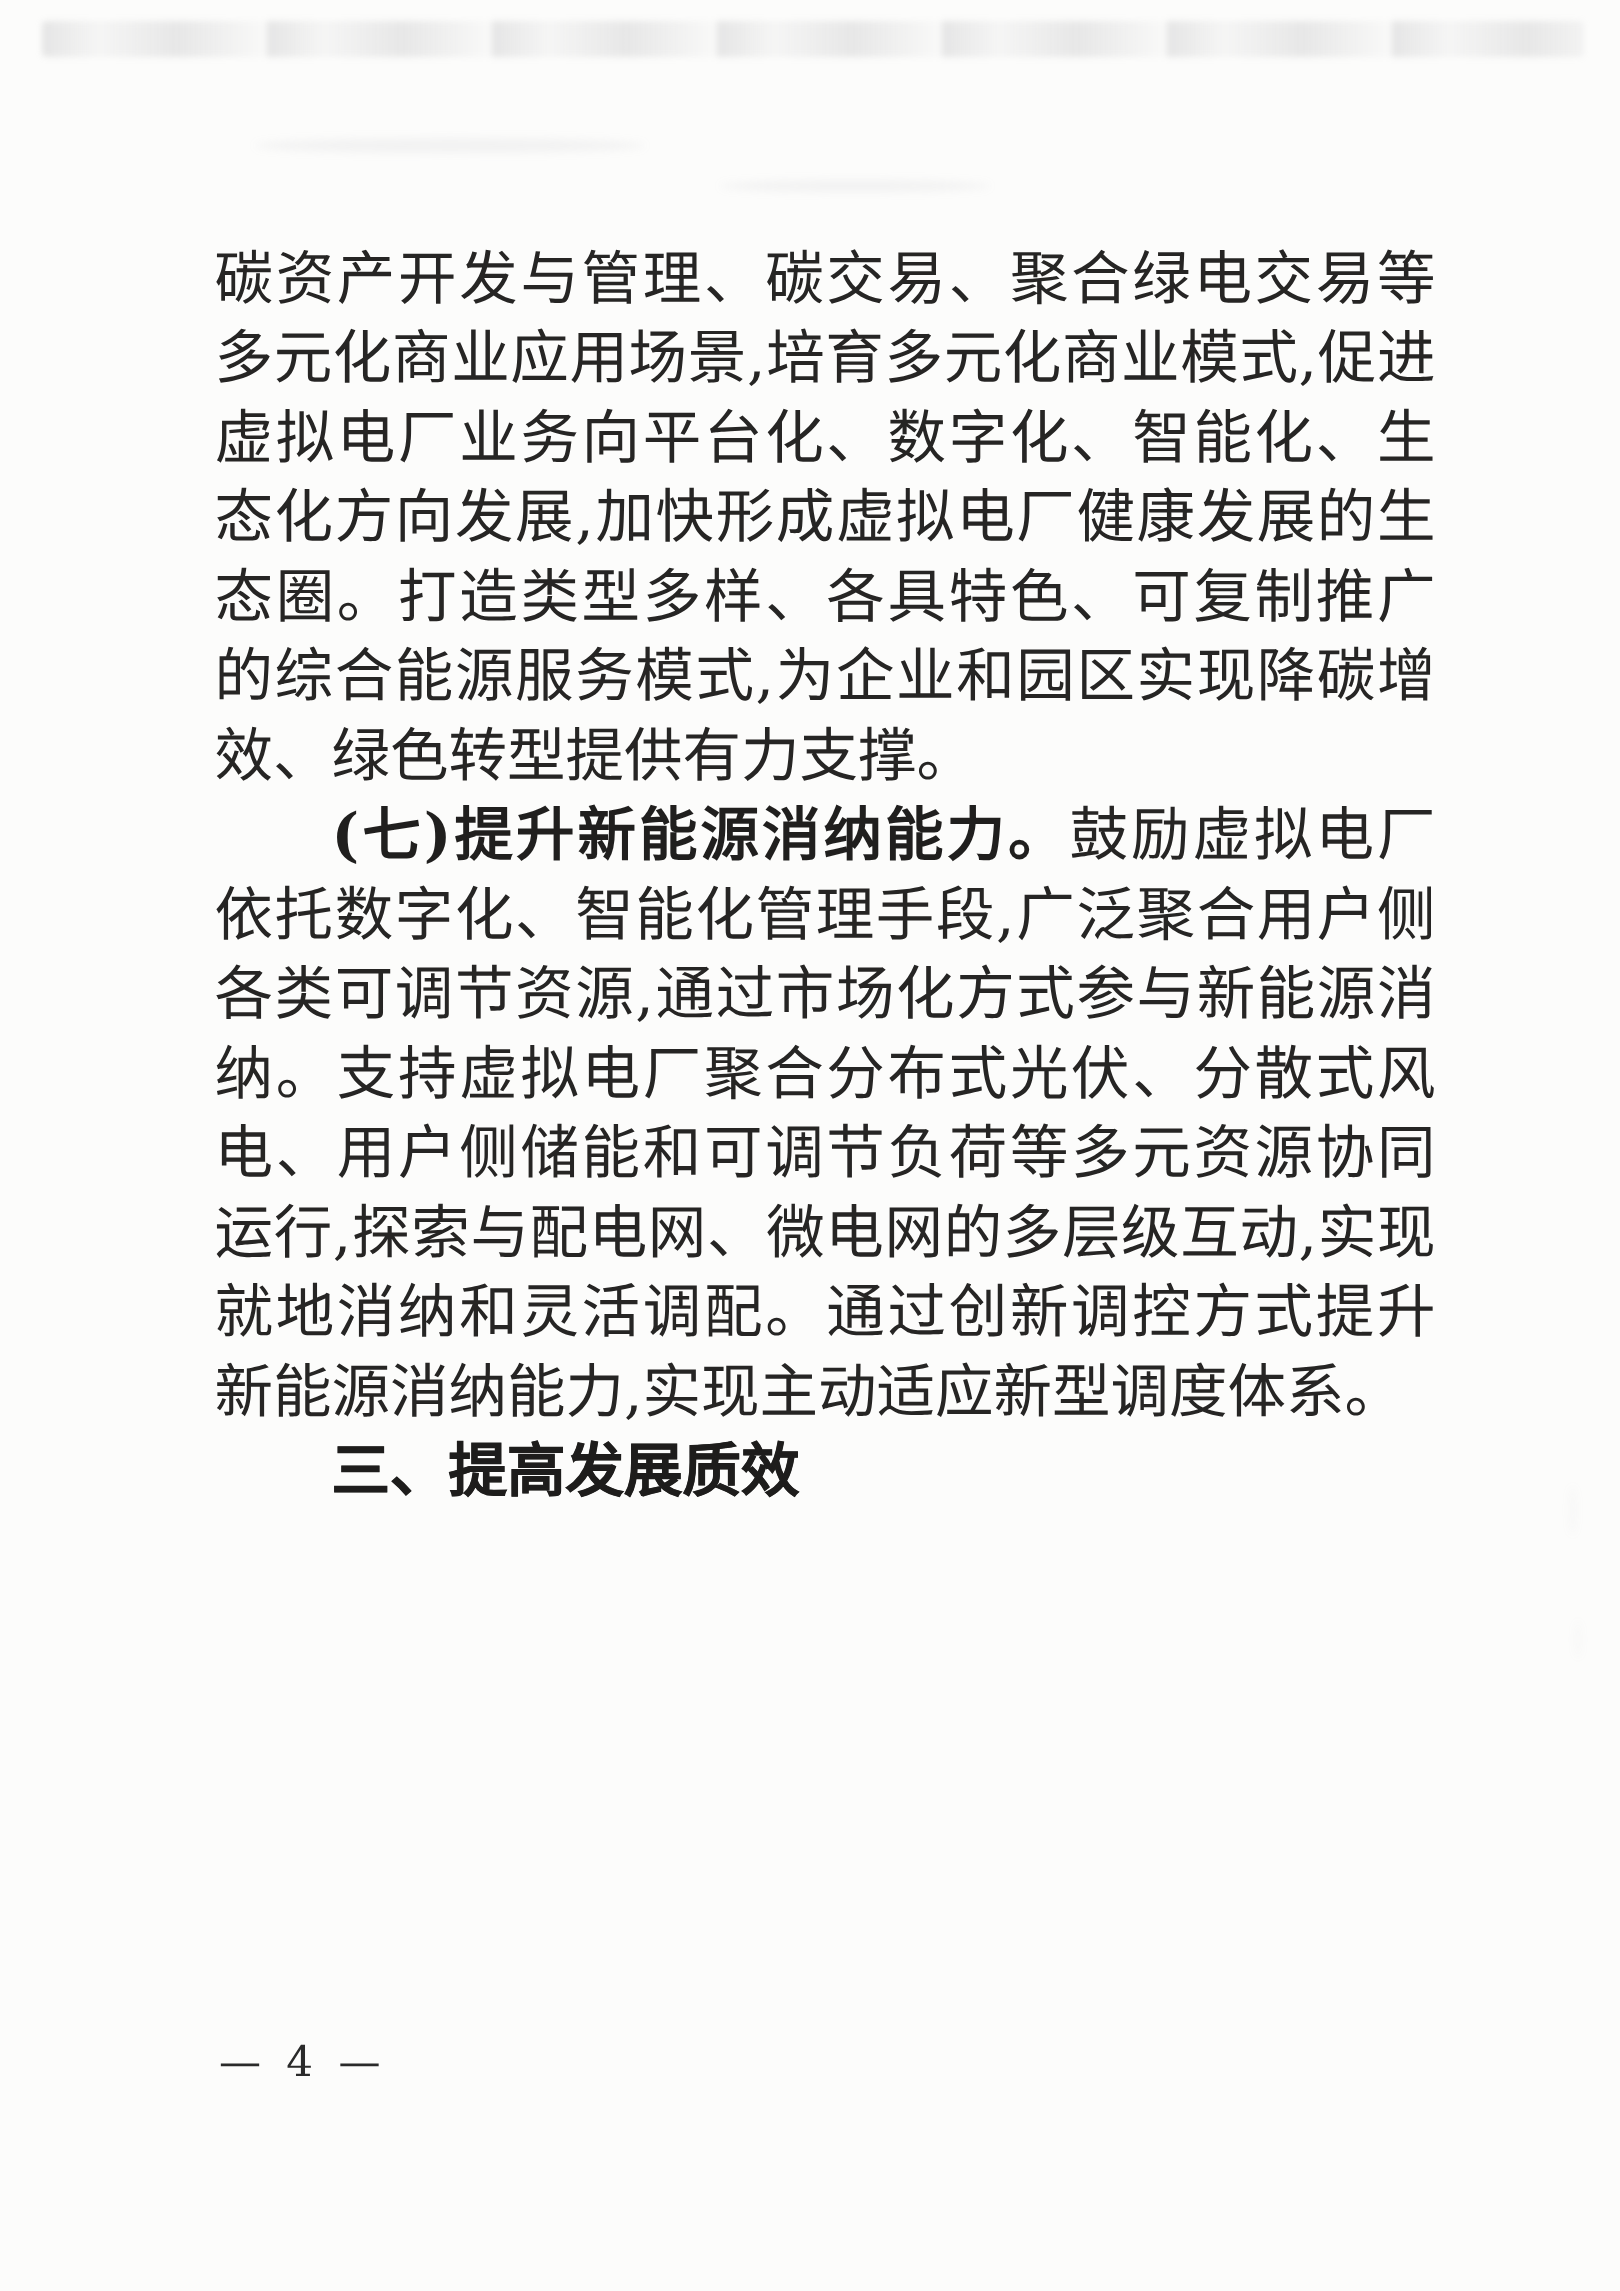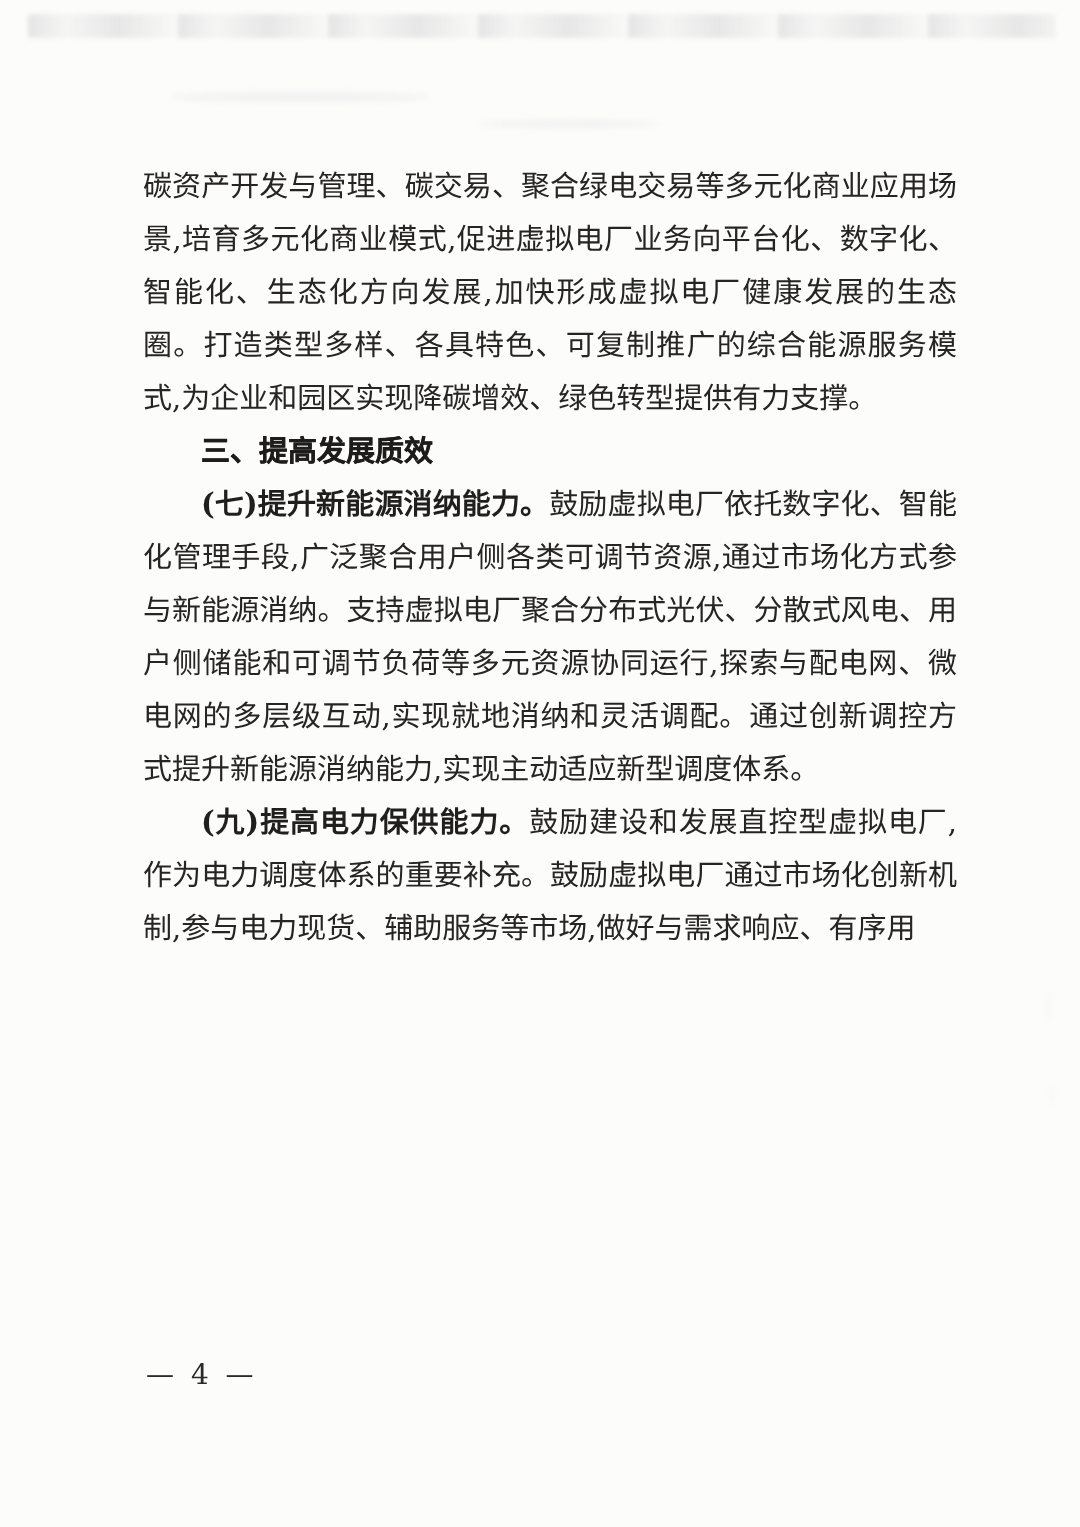--- a/index.html
+++ b/index.html
@@ -43,21 +43,21 @@
   .smudge-b { top: 120px; left: 480px; width: 180px; height: 8px; }
   .speck-a { top: 990px;  left: 1046px; width: 5px; height: 34px; opacity: .5; }
   .speck-b { top: 1080px; left: 1050px; width: 4px; height: 26px; opacity: .5; }
 
   .content {
     position: absolute;
     left: 143px;
     top: 160px;
     width: 814px;
     color: #262524;
-    font-size: 29px;
+    font-size: 39px;
     line-height: 53px;
     text-align: justify;
   }
   .para {
     margin: 0;
     text-indent: 2em;
   }
   .para.no-indent {
     text-indent: 0;
   }
@@ -89,26 +89,25 @@
   <div class="artifact-top"></div>
   <div class="artifact-smudge smudge-a"></div>
   <div class="artifact-smudge smudge-b"></div>
   <div class="artifact-smudge speck-a"></div>
   <div class="artifact-smudge speck-b"></div>
 
   <div class="content">
 
     <p class="para no-indent">碳资产开发与管理、碳交易、聚合绿电交易等多元化商业应用场景,培育多元化商业模式,促进虚拟电厂业务向平台化、数字化、智能化、生态化方向发展,加快形成虚拟电厂健康发展的生态圈。打造类型多样、各具特色、可复制推广的综合能源服务模式,为企业和园区实现降碳增效、绿色转型提供有力支撑。</p>
 
+    <p class="para"><span class="lead">(七)提升新能源消纳能力。</span><span>鼓励虚拟电厂依托数字化、智能化管理手段,广泛聚合用户侧各类可调节资源,通过市场化方式参与新能源消纳。支持虚拟电厂聚合分布式光伏、分散式风电、用户侧储能和可调节负荷等多元资源协同运行,探索与配电网、微电网的多层级互动,实现就地消纳和灵活调配。通过创新调控方式提升新能源消纳能力,实现主动适应新型调度体系。</span></p>
+
     <p class="para heading">三、提高发展质效</p>
 
-    <p class="para"><span class="lead">(七)提升新能源消纳能力。</span><span>鼓励虚拟电厂依托数字化、智能化管理手段,广泛聚合用户侧各类可调节资源,通过市场化方式参与新能源消纳。支持虚拟电厂聚合分布式光伏、分散式风电、用户侧储能和可调节负荷等多元资源协同运行,探索与配电网、微电网的多层级互动,实现就地消纳和灵活调配。通过创新调控方式提升新能源消纳能力,实现主动适应新型调度体系。</span></p>
 
-
-    <p class="para"><span class="lead">(九)提高电力保供能力。</span><span>鼓励建设和发展直控型虚拟电厂,作为电力调度体系的重要补充。鼓励虚拟电厂通过市场化创新机制,参与电力现货、辅助服务等市场,做好与需求响应、有序用</span></p>
 
   </div>
 
   <div class="footer">
     <span>— 4 —</span>
   </div>
 
 </div>
 
 </body></html>

